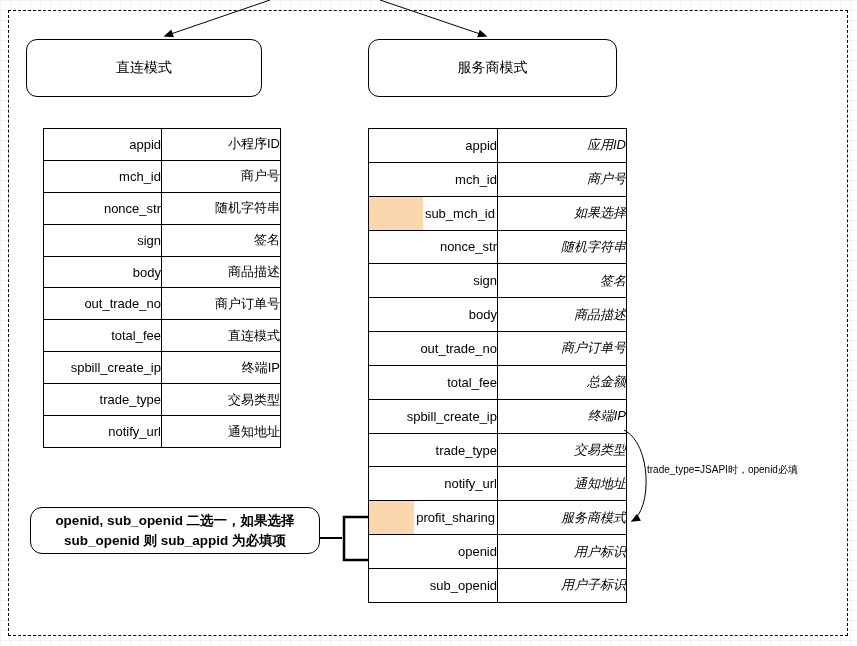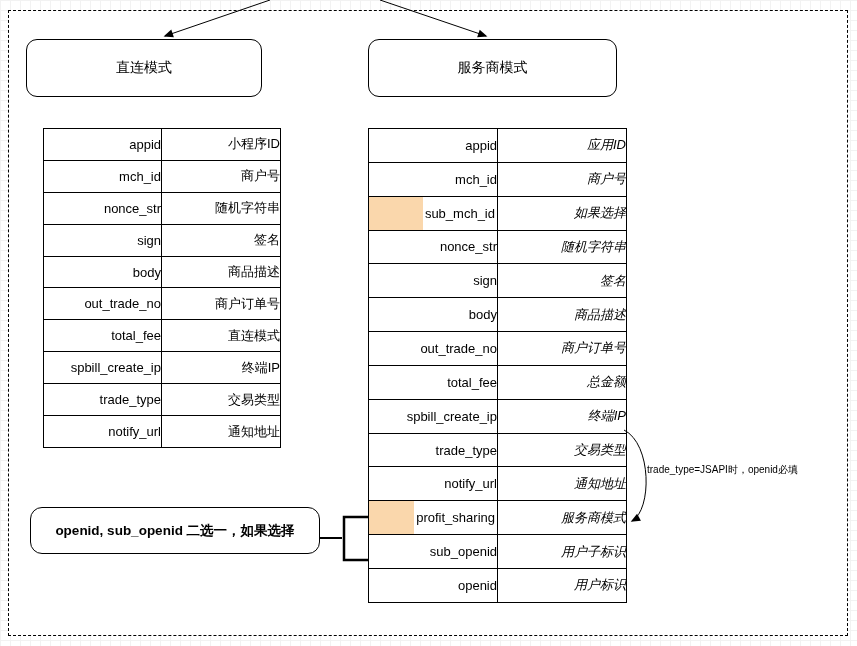--- a/index.html
+++ b/index.html
@@ -200,32 +200,33 @@
       </tr>
       <tr>
         <td class="c1">notify_url</td>
         <td class="c2">通知地址</td>
       </tr>
       <tr>
         <td class="c1 hl"><span class="wlabel">profit_sharing</span></td>
         <td class="c2">服务商模式</td>
       </tr>
       <tr>
+        <td class="c1">openid</td>
+        <td class="c2">用户标识</td>
+      </tr>
+      <tr>
         <td class="c1">sub_openid</td>
         <td class="c2">用户子标识</td>
       </tr>
-      <tr>
-        <td class="c1">openid</td>
-        <td class="c2">用户标识</td>
-      </tr>
     </tbody>
   </table>
 
   <div class="note-box">
     <div>openid, sub_openid 二选一，如果选择</div>
+    <div>sub_openid 则 sub_appid 为必填项</div>
   </div>
 
   <div class="jsapi-label">trade_type=JSAPI时，openid必填</div>
 
   <svg class="connectors" viewBox="0 0 857 646" xmlns="http://www.w3.org/2000/svg">
     <defs>
       <marker id="arrow" markerWidth="12" markerHeight="12" refX="9" refY="5" orient="auto" markerUnits="userSpaceOnUse">
         <path d="M1,1 L10.5,5 L1,9 Z" fill="#000000"></path>
       </marker>
     </defs>

